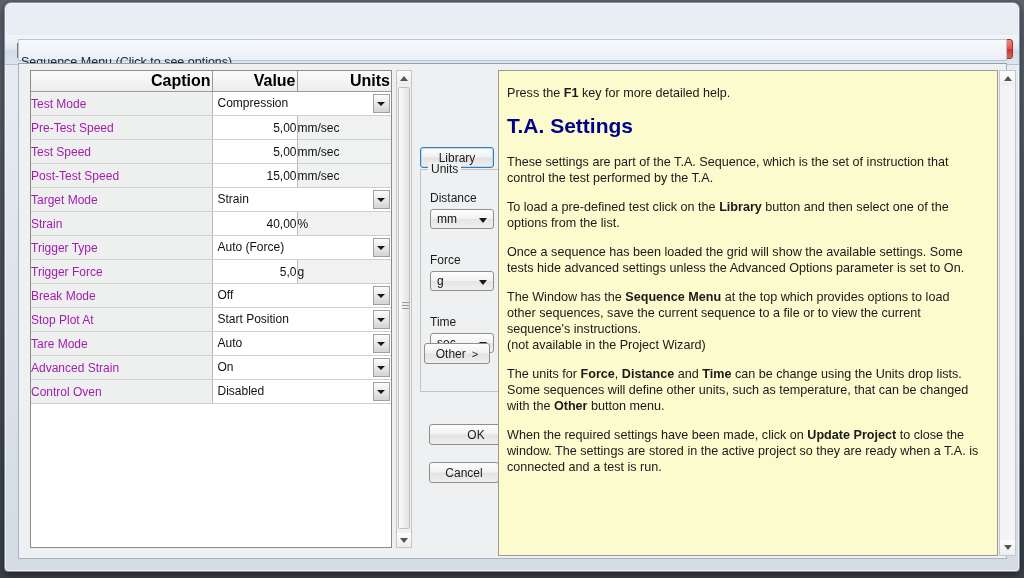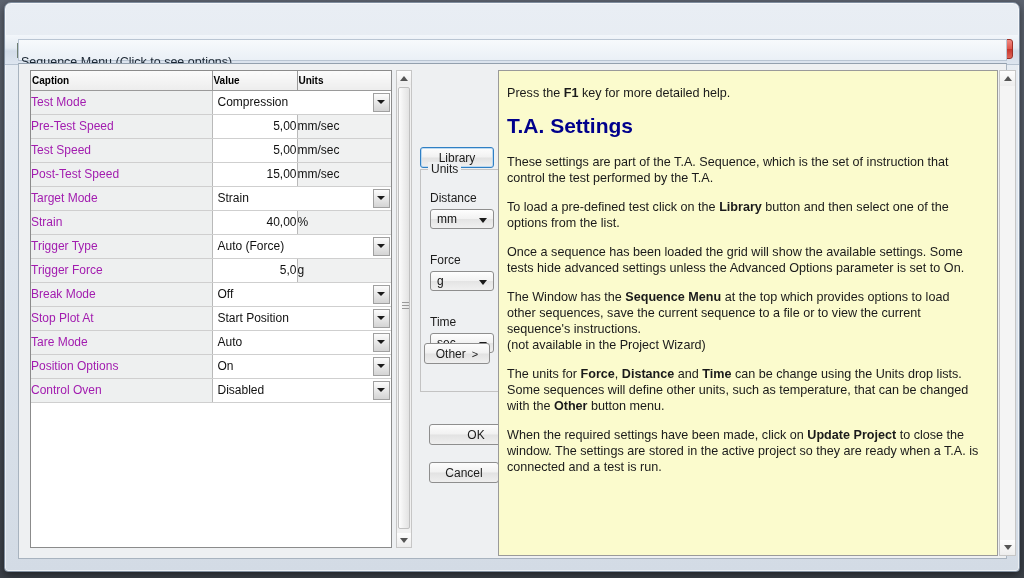--- a/index.html
+++ b/index.html
@@ -104,22 +104,22 @@
     border: 1px solid #8b8b8b;
     box-sizing: border-box;
     overflow: hidden;
   }
   table.grid { border-collapse: collapse; width: 100%; table-layout: fixed; }
   table.grid th {
     height: 19px;
     background: linear-gradient(180deg,#fbfbfb 0%,#ededed 100%);
     border-right: 1px solid #9a9a9a;
     border-bottom: 1px solid #9a9a9a;
-    font-size: 10px; font-weight: bold; color: #000;
-    text-align: left;
+    font-size: 16px; font-weight: bold; color: #000;
+    text-align: right;
     box-sizing: border-box;
   }
   table.grid th:last-child { border-right: none; }
   table.grid td {
     height: 24px;
     font-size: 12px;
     border-bottom: 1px solid #cfcfcf;
     box-sizing: border-box;
     padding: 0;
     vertical-align: middle;
@@ -394,21 +394,21 @@
                 </td>
               </tr>
               <tr>
                 <td class="cap">Tare Mode</td>
                 <td class="combo-cell" colspan="2">
                   <span class="txt">Auto</span>
                   <span class="combo-arrow"></span>
                 </td>
               </tr>
               <tr>
-                <td class="cap">Position Options</td>
+                <td class="cap">Advanced Strain</td>
                 <td class="combo-cell" colspan="2">
                   <span class="txt">On</span>
                   <span class="combo-arrow"></span>
                 </td>
               </tr>
               <tr>
                 <td class="cap">Control Oven</td>
                 <td class="combo-cell" colspan="2">
                   <span class="txt">Disabled</span>
                   <span class="combo-arrow"></span>

